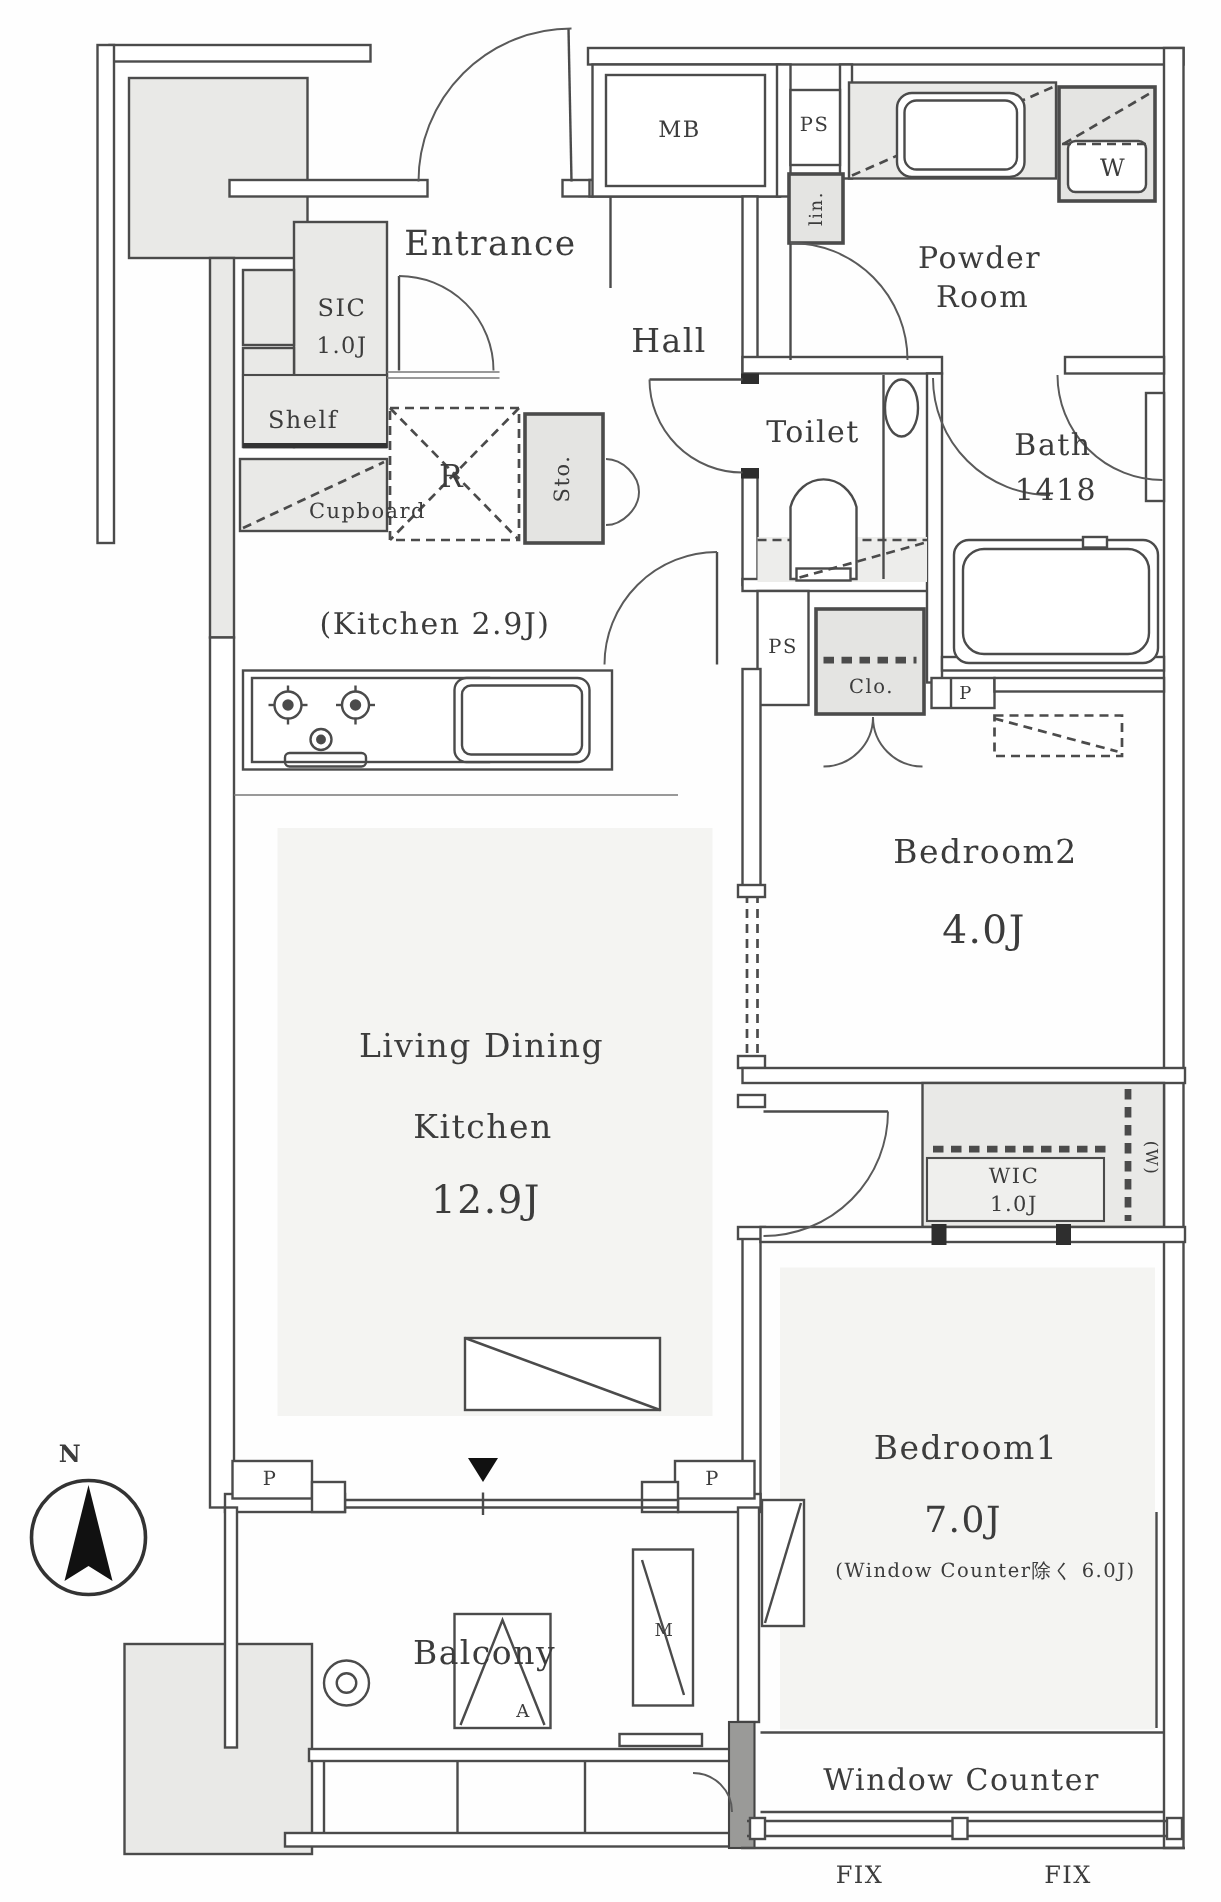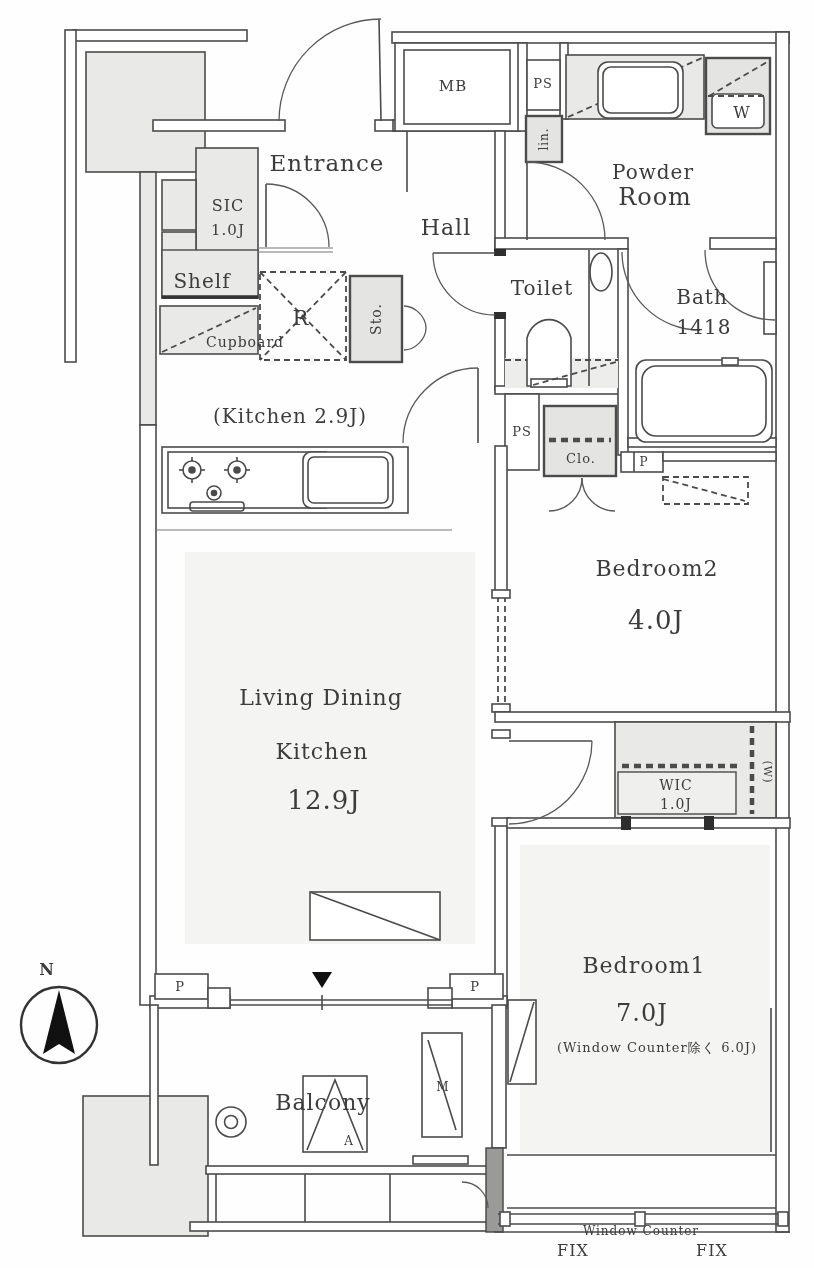--- a/index.html
+++ b/index.html
@@ -272,30 +272,30 @@
   <g>
     <circle cx="59" cy="1025" r="38" fill="none" stroke="#333" stroke-width="2.4"></circle>
     <polygon points="59,990 75,1054 59,1044 43,1054" fill="#111"></polygon>
   </g>
 </svg>
 
 <div class="lb" style="left:327px;top:163px;font-size:23px;">Entrance</div>
 <div class="lb" style="left:446px;top:228px;font-size:22px;">Hall</div>
 <div class="lb" style="left:228px;top:206px;font-size:16px;">SIC</div>
 <div class="lb" style="left:228px;top:231px;font-size:15px;">1.0J</div>
-<div class="lb" style="left:202px;top:281px;font-size:20px;">Shelf</div>
+<div class="lb" style="left:202px;top:281px;font-size:16px;">Shelf</div>
 <div class="lb" style="left:208px;top:342px;font-size:14px;margin-left:37px;">Cupboard</div>
 <div class="lb" style="left:301px;top:318px;font-size:21px;">R</div>
 <div class="lb rot-ccw" style="left:376px;top:319px;font-size:14px;">Sto.</div>
 <div class="lb" style="left:290px;top:404px;font-size:20px;margin-top:12px;">(Kitchen 2.9J)</div>
 <div class="lb" style="left:453px;top:87px;font-size:15px;">MB</div>
 <div class="lb" style="left:543px;top:84px;font-size:13px;">PS</div>
 <div class="lb rot-ccw" style="left:544px;top:139px;font-size:12px;">lin.</div>
 <div class="lb" style="left:653px;top:172px;font-size:20px;">Powder</div>
-<div class="lb" style="left:655px;top:198px;font-size:24px;">Room</div>
+<div class="lb" style="left:655px;top:198px;font-size:20px;">Room</div>
 <div class="lb" style="left:742px;top:113px;font-size:16px;">W</div>
 <div class="lb" style="left:542px;top:288px;font-size:20px;">Toilet</div>
 <div class="lb" style="left:702px;top:297px;font-size:20px;">Bath</div>
 <div class="lb" style="left:704px;top:327px;font-size:20px;">1418</div>
 <div class="lb" style="left:522px;top:432px;font-size:13px;">PS</div>
 <div class="lb" style="left:581px;top:459px;font-size:13px;">Clo.</div>
 <div class="lb" style="left:644px;top:462px;font-size:12px;">P</div>
 <div class="lb" style="left:657px;top:569px;font-size:22px;">Bedroom2</div>
 <div class="lb" style="left:656px;top:621px;font-size:26px;">4.0J</div>
 <div class="lb" style="left:321px;top:698px;font-size:22px;">Living Dining</div>
@@ -304,19 +304,19 @@
 <div class="lb" style="left:676px;top:785px;font-size:14px;">WIC</div>
 <div class="lb" style="left:676px;top:804px;font-size:14px;">1.0J</div>
 <div class="lb rot-cw" style="left:767px;top:772px;font-size:11px;">(W)</div>
 <div class="lb" style="left:644px;top:966px;font-size:22px;">Bedroom1</div>
 <div class="lb" style="left:642px;top:1014px;font-size:24px;">7.0J</div>
 <div class="lb" style="left:657px;top:1048px;font-size:13px;">(Window Counter除く 6.0J)</div>
 <div class="lb" style="left:323px;top:1103px;font-size:22px;">Balcony</div>
 <div class="lb" style="left:349px;top:1141px;font-size:12px;">A</div>
 <div class="lb" style="left:443px;top:1087px;font-size:12px;">M</div>
 <div class="lb bold" style="left:47px;top:970px;font-size:16px;">N</div>
-<div class="lb" style="left:641px;top:1187px;font-size:12px;margin-top:44px;">Window Counter</div>
+<div class="lb" style="left:641px;top:1187px;font-size:20px;">Window Counter</div>
 <div class="lb" style="left:573px;top:1251px;font-size:16px;">FIX</div>
 <div class="lb" style="left:712px;top:1251px;font-size:16px;">FIX</div>
 <div class="lb" style="left:180px;top:987px;font-size:13px;">P</div>
 <div class="lb" style="left:475px;top:987px;font-size:13px;">P</div>
 
 </div>
 
 </body></html>

